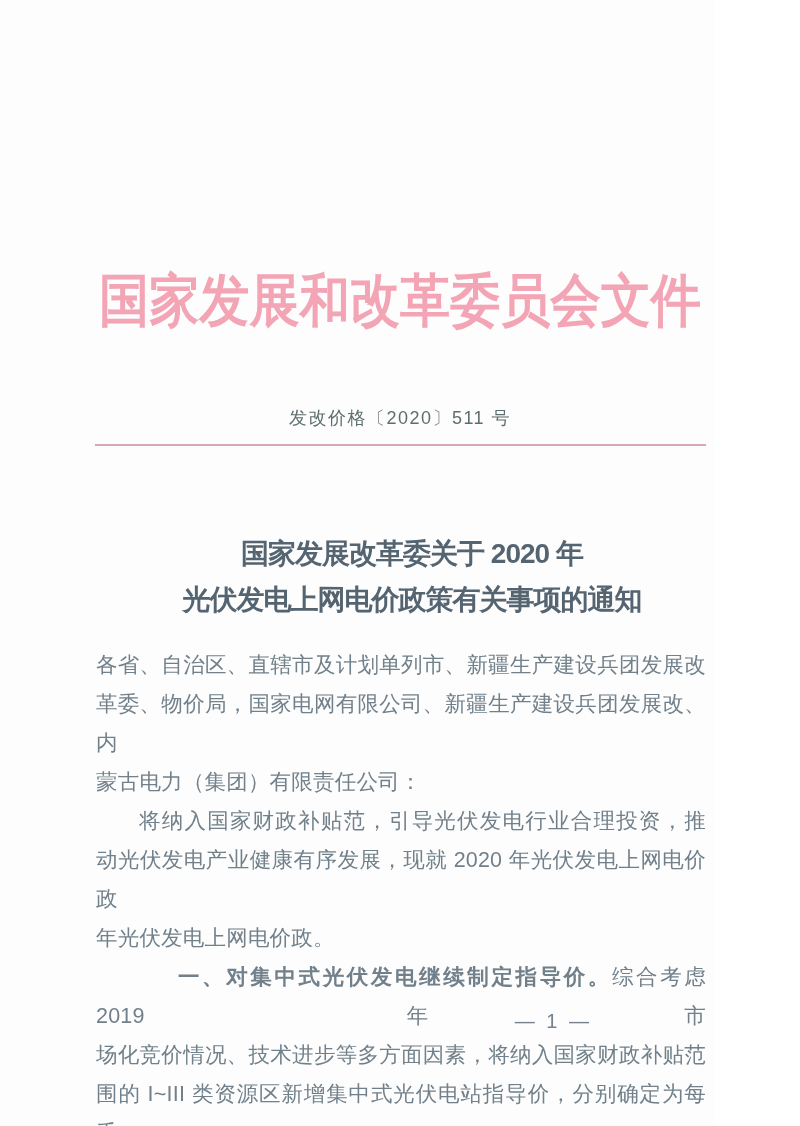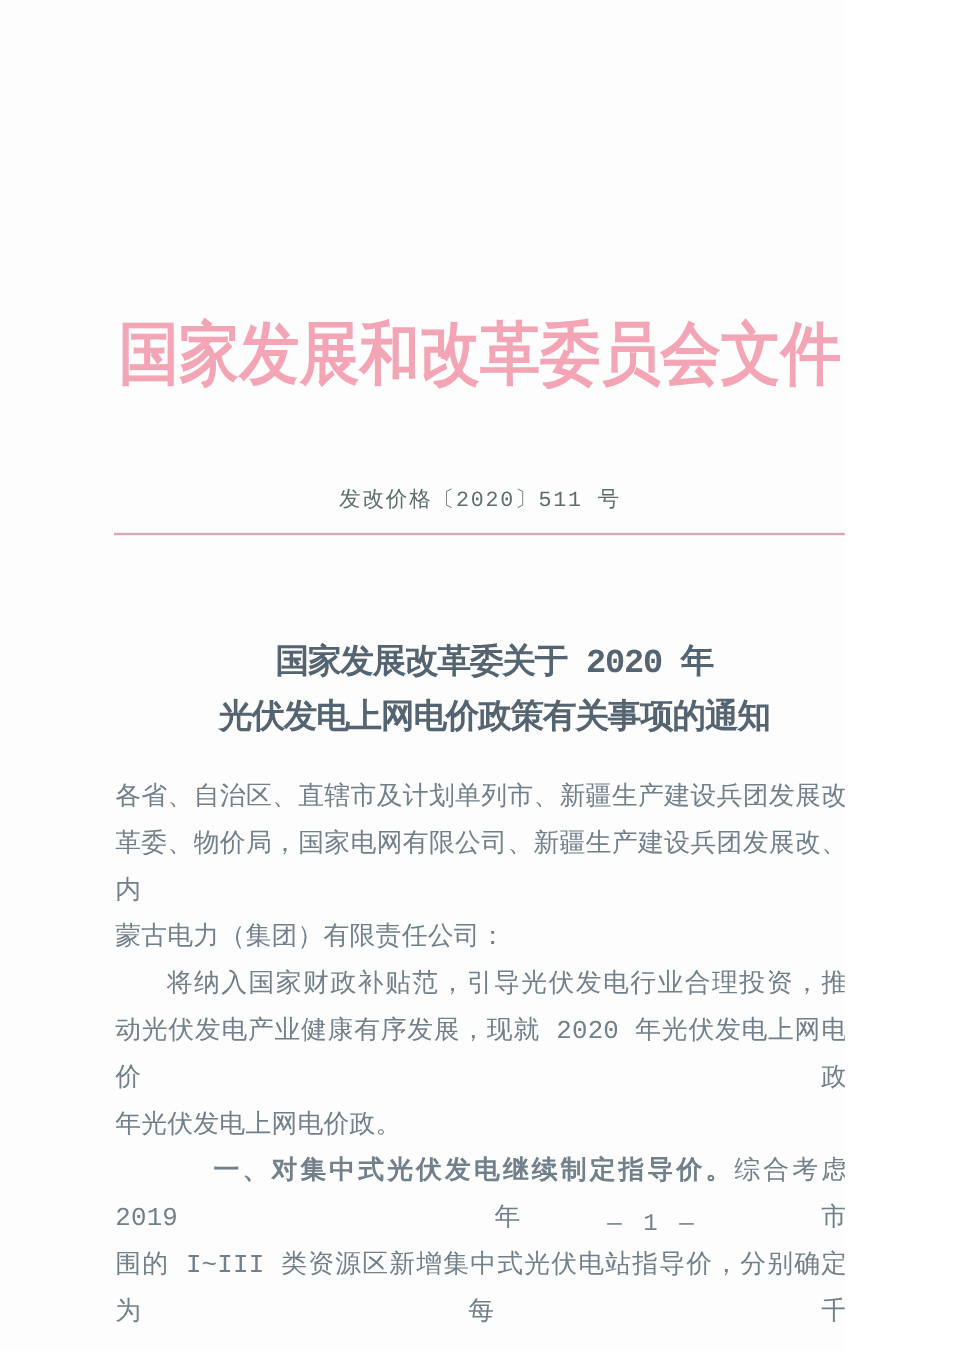--- a/index.html
+++ b/index.html
@@ -1,22 +1,23 @@
 <!DOCTYPE html>
 <html style="--letterhead: #F3A5B5; --rule: #D9A9B3; --doc_number: #5E6E6E; --title: #556471; --body: #71808A; --page_number: #75828E;"><head>
 <meta charset="utf-8">
 <style>
   html, body { margin: 0; padding: 0; background: #ffffff; }
   .page {
     position: relative;
     width: 704px;
     height: 1126px;
     background: #fdfdfd;
-    font-family: Liberation Mono, monospace;
+    font-family: Liberation Sans, sans-serif;
     overflow: hidden;
+    padding-left: 11px;
   }
   .letterhead {
     position: absolute;
     top: 263px;
     left: 0;
     width: 800px;
     text-align: center;
     font-size: 57px;
     line-height: 74px;
     font-weight: bold;
@@ -103,18 +104,19 @@
   </h1>
 
   <div class="doc-body">
     <p class="line justify">各省、自治区、直辖市及计划单列市、新疆生产建设兵团发展改</p>
     <p class="line justify">革委、物价局，国家电网有限公司、新疆生产建设兵团发展改、内</p>
     <p class="line">蒙古电力（集团）有限责任公司：</p>
     <p class="line justify indent">将纳入国家财政补贴范，引导光伏发电行业合理投资，推</p>
     <p class="line justify">动光伏发电产业健康有序发展，现就 2020 年光伏发电上网电价政</p>
     <p class="line">年光伏发电上网电价政。</p>
     <p class="line justify indent"><span class="bold">一、对集中式光伏发电继续制定指导价。</span><span>综合考虑 2019 年市</span></p>
+    <p class="line justify">场化竞价情况、技术进步等多方面因素，将纳入国家财政补贴范</p>
     <p class="line justify">围的 I~III 类资源区新增集中式光伏电站指导价，分别确定为每千</p>
   </div>
 
   <div class="page-number">— 1 —</div>
 
 </div>
 
 </body></html>

